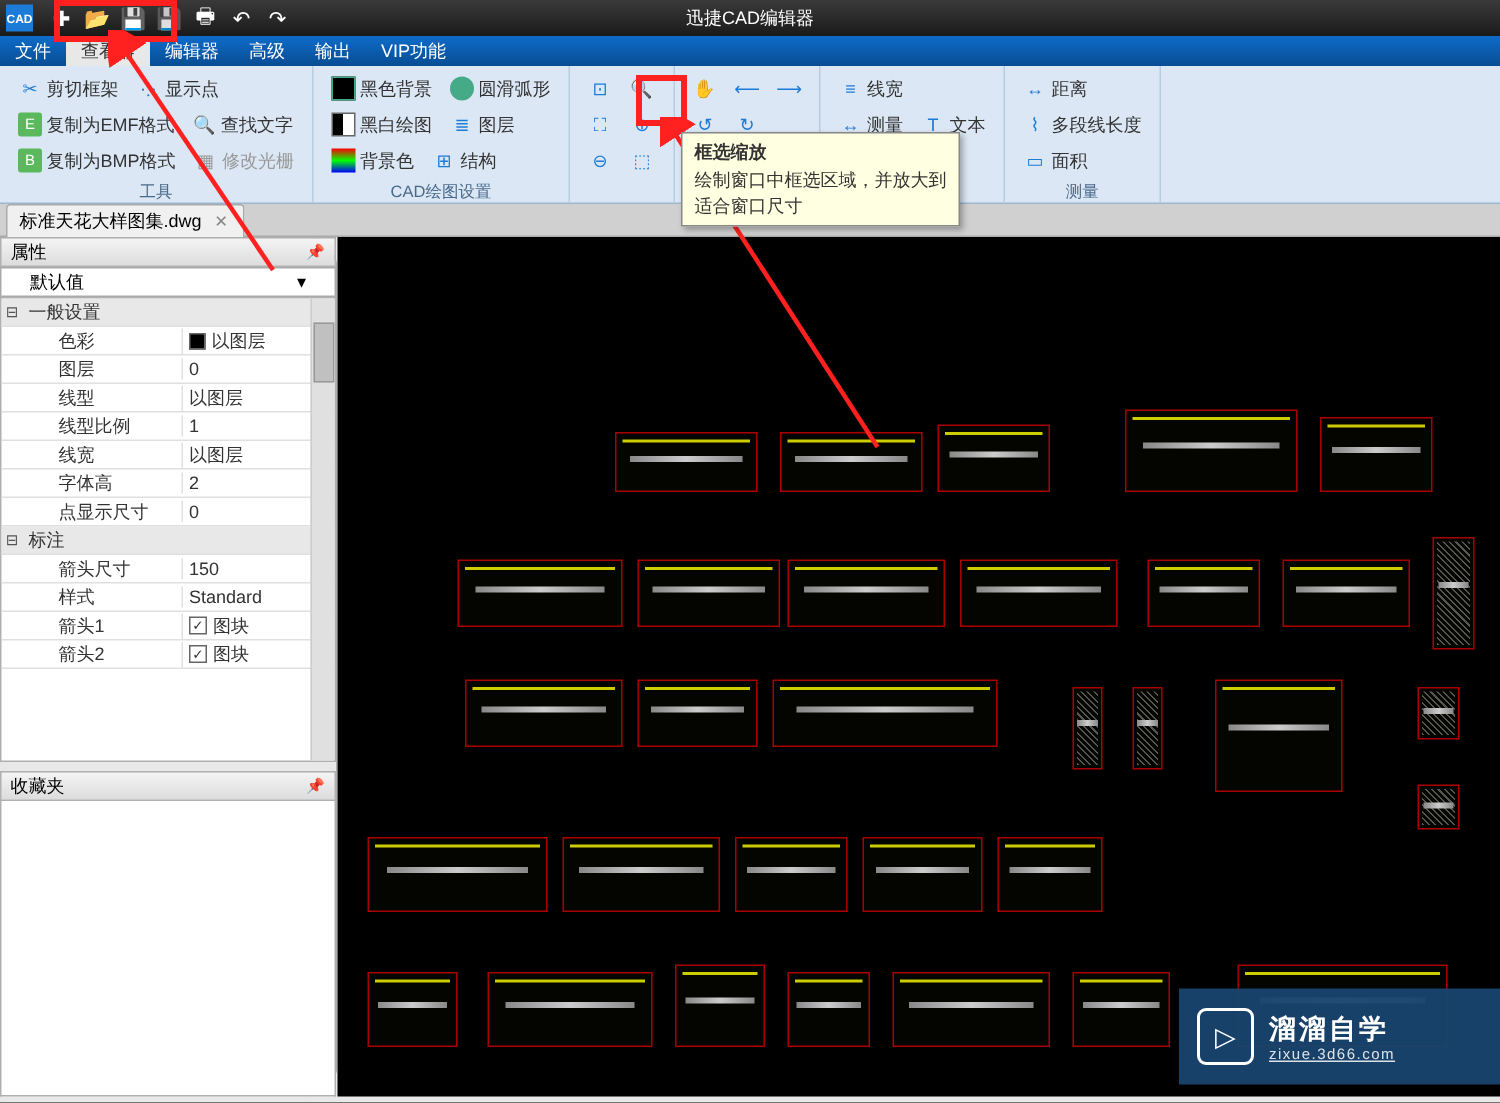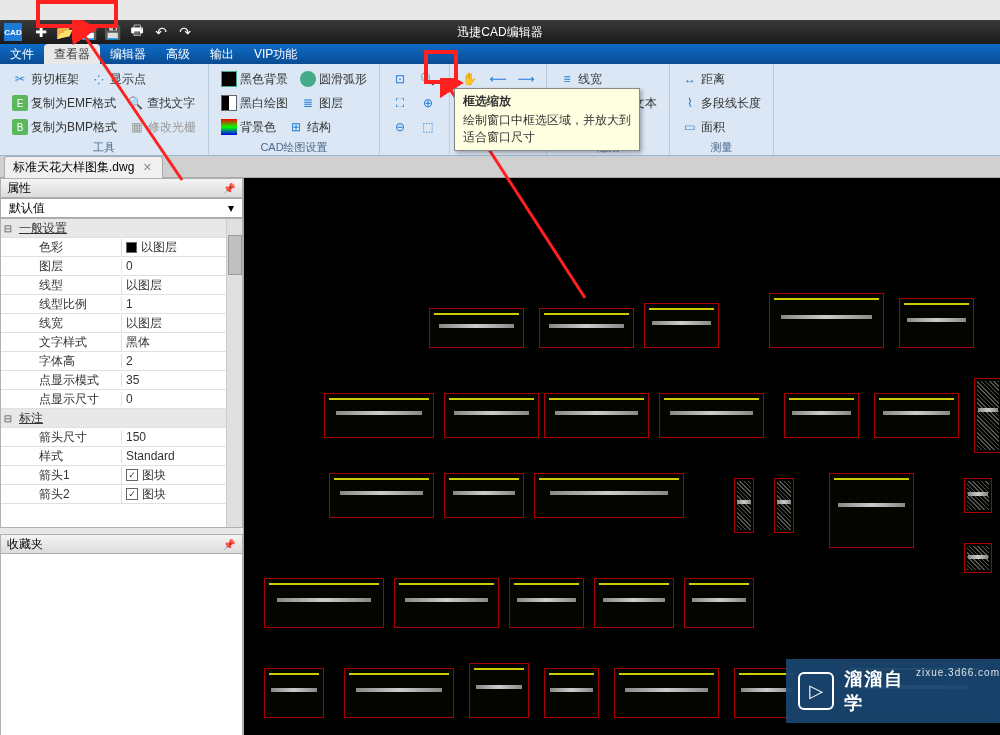--- a/index.html
+++ b/index.html
@@ -1,19 +1,19 @@
 <!DOCTYPE html>
 <html><head>
 <meta charset="utf-8">
 <style>
 * { margin: 0; padding: 0; box-sizing: border-box; font-family: "Microsoft YaHei", SimSun, sans-serif; }
 body { width: 1000px; height: 735px; background: #e8e8e8; overflow: hidden; position: relative; font-size: 12px; }
 
 
-.titlebar { height: 24px; background: linear-gradient(#3a3a3a, #1a1a1a); display: flex; align-items: center; color: #fff; position: relative; margin-top: 20px; }
+.titlebar { height: 24px; background: linear-gradient(#3a3a3a, #1a1a1a); display: flex; align-items: center; color: #fff; position: relative; }
 .titlebar .app-icon { width: 18px; height: 18px; background: #1d7bd8; margin: 0 4px; font-size: 8px; color: #fff; display: flex; align-items: center; justify-content: center; font-weight: bold; }
 .titlebar .qat { display: flex; gap: 6px; padding: 0 6px; align-items: center; }
 .titlebar .qat-icon { width: 18px; height: 18px; display: flex; align-items: center; justify-content: center; color: #fff; font-size: 14px; cursor: pointer; }
 .titlebar .title { position: absolute; left: 50%; transform: translateX(-50%); color: #fff; font-size: 12px; }
 
 
 .menubar { height: 20px; background: linear-gradient(#0e6cc9, #084c93); display: flex; align-items: stretch; color: #fff; }
 .menuitem { padding: 0 10px; display: flex; align-items: center; font-size: 12px; cursor: pointer; }
 .menuitem.active { background: #e8e8e8; color: #333; border-radius: 4px 4px 0 0; }
 
@@ -29,35 +29,35 @@
 .ribbon-icon.blue { color: #1d7bd8; }
 .ribbon-cols { display: flex; flex-direction: column; gap: 2px; }
 
 
 .doctab-bar { height: 22px; background: #d0d0d0; display: flex; align-items: center; padding-left: 4px; border-bottom: 1px solid #aaa; }
 .doctab { background: #f0f0f0; border: 1px solid #aaa; border-bottom: none; padding: 2px 8px; display: flex; align-items: center; gap: 6px; font-size: 12px; border-radius: 3px 3px 0 0; }
 .doctab-close { width: 14px; height: 14px; display: inline-flex; align-items: center; justify-content: center; color: #888; cursor: pointer; font-size: 11px; }
 
 
 .main { display: flex; height: 573px; }
-.sidepanel { width: 244px; background: #e8e8e8; display: flex; flex-direction: column; border-right: 1px solid #aaa; }
+.sidepanel { width: 225px; background: #e8e8e8; display: flex; flex-direction: column; border-right: 1px solid #aaa; border-radius: 21px; }
 
 .panel-hdr { height: 20px; background: linear-gradient(#f4f4f4, #dcdcdc); border: 1px solid #b0b0b0; display: flex; align-items: center; justify-content: space-between; padding: 0 6px; font-size: 12px; }
 .pin { font-size: 10px; color: #555; cursor: pointer; }
 
-.prop-combo { width: 100%; height: 20px; border: 1px solid #aaa; background: #fff; padding: 0 8px; font-size: 12px; display: flex; align-items: center; justify-content: space-between; }
+.prop-combo { width: 100%; height: 20px; border: 1px solid #aaa; background: #fff; padding: 0 19px; font-size: 12px; display: flex; align-items: center; justify-content: space-between; }
 
 .prop-grid { flex: 0 0 310px; overflow: hidden; border: 1px solid #b0b0b0; background: #fff; position: relative; }
 .prop-scroll { position: absolute; right: 0; top: 0; width: 16px; height: 100%; background: #e0e0e0; border-left: 1px solid #ccc; }
 .prop-scroll-thumb { width: 14px; height: 40px; background: #c0c0c0; border: 1px solid #999; margin: 16px auto 0; }
 .prop-row { display: flex; height: 19px; border-bottom: 1px solid #e0e0e0; font-size: 12px; align-items: center; }
 .prop-row.section { background: #e8e8e8; font-weight: normal; }
 .prop-row .expander { width: 14px; text-align: center; color: #555; cursor: pointer; font-size: 10px; }
 .prop-row .pname { width: 106px; padding-left: 24px; color: #333; }
-.prop-row.section .pname { padding-left: 4px; text-decoration: underline; }
+.prop-row.section .pname { padding-left: 4px; }
 .prop-row .pval { flex: 1; padding-left: 4px; color: #333; border-left: 1px solid #e0e0e0; display: flex; align-items: center; gap: 4px; }
 .swatch { width: 11px; height: 11px; background: #000; border: 1px solid #666; display: inline-block; }
 .chk { width: 12px; height: 12px; border: 1px solid #666; display: inline-flex; align-items: center; justify-content: center; font-size: 9px; color: #333; background: #fff; }
 
 .fav-panel { flex: 1; display: flex; flex-direction: column; margin-top: 6px; }
 .fav-hdr-row { display: flex; height: 20px; background: #f4f4f4; border: 1px solid #b0b0b0; font-size: 12px; }
 .fav-col { flex: 1; padding: 2px 6px; border-right: 1px solid #ccc; }
 .fav-body { flex: 1; background: #fff; border: 1px solid #b0b0b0; border-top: none; }
 
 
@@ -71,23 +71,23 @@
 .red-box { position: absolute; border: 4px solid #ff2020; z-index: 50; pointer-events: none; }
 .red-arrow { position: absolute; z-index: 49; pointer-events: none; }
 
 
 .tooltip { position: absolute; background: #ffffe1; border: 1px solid #888; padding: 4px 8px; font-size: 12px; color: #333; z-index: 60; box-shadow: 2px 2px 4px rgba(0,0,0,0.3); }
 .tooltip .tt-title { font-weight: bold; margin-bottom: 2px; }
 
 
 .watermark { position: absolute; right: 0; bottom: 12px; width: 214px; height: 64px; background: rgba(24,68,110,0.95); display: flex; align-items: center; color: #fff; z-index: 70; padding-left: 12px; gap: 10px; }
 .wm-play { width: 38px; height: 38px; border: 2px solid #fff; border-radius: 6px; display: flex; align-items: center; justify-content: center; font-size: 18px; }
-.wm-text { display: flex; }
+.wm-text { display: flex; flex-direction: column; }
 .wm-text .l1 { font-size: 18px; font-weight: bold; letter-spacing: 2px; }
-.wm-text .l2 { font-size: 10px; letter-spacing: 1px; opacity: 0.85; }
+.wm-text .l2 { font-size: 10px; letter-spacing: 1px; opacity: 0.85; text-decoration: underline; }
 
 
 svg { display: block; }
 </style>
 </head>
 <body>
 
 <div class="titlebar">
   <div class="app-icon">CAD</div>
   <div class="qat">
@@ -348,32 +348,22 @@
           <span class="pname">线型比例</span>
           <span class="pval">1</span>
         </div>
       <div class="prop-row">
           <span class="expander"></span>
           <span class="pname">线宽</span>
           <span class="pval">以图层</span>
         </div>
       <div class="prop-row">
           <span class="expander"></span>
-          <span class="pname">文字样式</span>
-          <span class="pval">黑体</span>
-        </div>
-      <div class="prop-row">
-          <span class="expander"></span>
           <span class="pname">字体高</span>
           <span class="pval">2</span>
-        </div>
-      <div class="prop-row">
-          <span class="expander"></span>
-          <span class="pname">点显示模式</span>
-          <span class="pval">35</span>
         </div>
       <div class="prop-row">
           <span class="expander"></span>
           <span class="pname">点显示尺寸</span>
           <span class="pval">0</span>
         </div>
 
       <div class="prop-row section">
         <span class="expander">⊟</span>
         <span class="pname">标注</span>

